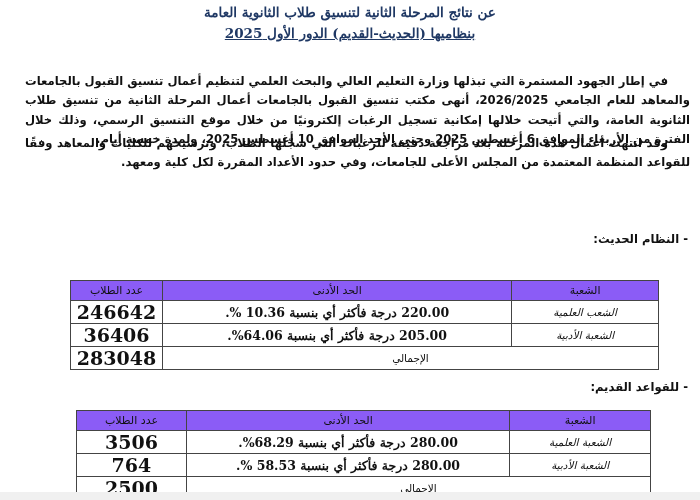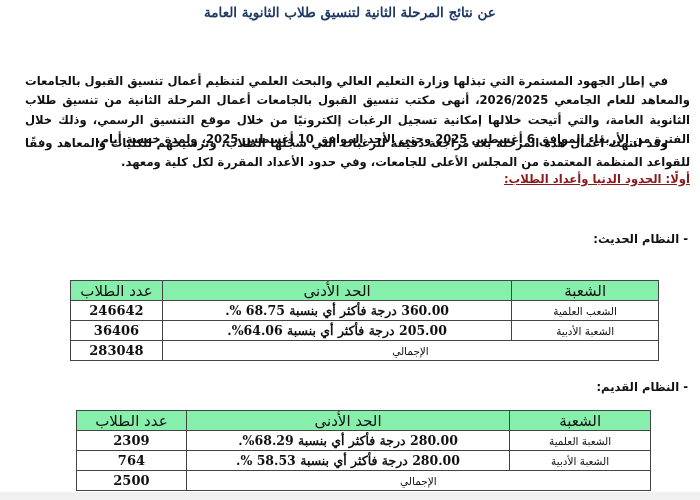--- a/index.html
+++ b/index.html
@@ -29,89 +29,89 @@
   .p3 { top: 194px; text-indent: 22px; }
   .sub { position: absolute; right: 12px; font-size: 11.6px; font-weight: bold; white-space: nowrap; margin-left: 31px; }
   .sub1 { top: 232px; }
   .sub2 { top: 380px; }
   table.results {
     position: absolute; border-collapse: collapse; direction: rtl; font-size: 11px;
   }
   table.results td, table.results th {
     border: 1px solid #444; text-align: center; padding: 0; height: 19px;
   }
-  table.results th { background: #86efac; font-weight: normal; font-size: 15px; }
+  table.results th { background: #8b5cf6; font-weight: normal; font-size: 11px; }
   .t-new { left: 70px; top: 280px; width: 589px; }
   .t-old { left: 76px; top: 410px; width: 575px; }
-  .cell-track { font-size: 10.5px; }
+  .cell-track { font-size: 10.5px; font-style: italic; }
   .cell-min { font-weight: bold; font-family: "DejaVu Serif", "Liberation Serif", serif; font-size: 12.5px; }
-  .cell-count { font-weight: bold; font-family: "DejaVu Serif", "Liberation Serif", serif; font-size: 13px; }
+  .cell-count { font-weight: bold; font-family: "DejaVu Serif", "Liberation Serif", serif; font-size: 19px; }
   .cell-total-label { font-size: 10.5px; }
   .bottom-strip { position: absolute; left: 0; top: 492px; width: 700px; height: 8px; background: #f0f0f0; }
 </style>
 </head>
 <body>
 
 <div class="doc">
   <div class="title t1">عن نتائج المرحلة الثانية لتنسيق طلاب الثانوية العامة</div>
+  <div class="title t2">بنظاميها (الحديث-القديم) الدور الأول 2025</div>
 
   <div class="para p1">في إطار الجهود المستمرة التي تبذلها وزارة التعليم العالي والبحث العلمي لتنظيم أعمال تنسيق القبول بالجامعات والمعاهد للعام الجامعي 2026/2025، أنهى مكتب تنسيق القبول بالجامعات أعمال المرحلة الثانية من تنسيق طلاب الثانوية العامة، والتي أتيحت خلالها إمكانية تسجيل الرغبات إلكترونيًا من خلال موقع التنسيق الرسمي، وذلك خلال الفترة من الأربعاء الموافق 6 أغسطس 2025 وحتى الأحد الموافق 10 أغسطس 2025، ولمدة خمسة أيام.</div>
   <div class="para p2">وقد انتهت أعمال هذه المرحلة بعد مراجعة دقيقة للرغبات التي سجّلها الطلاب، وترشيحهم للكليات والمعاهد وفقًا للقواعد المنظمة المعتمدة من المجلس الأعلى للجامعات، وفي حدود الأعداد المقررة لكل كلية ومعهد.</div>
 
-  <div class="heading">أولًا: الحدود الدنيا وأعداد الطلاب:</div>
 
   <div class="sub sub1">- النظام الحديث:</div>
 
   <table class="results t-new">
     <colgroup>
         <col style="width:147px">
         <col style="width:350px">
         <col style="width:92px">
       </colgroup>
     <tbody>
         <tr>
       <th>الشعبة</th>
       <th>الحد الأدنى</th>
       <th>عدد الطلاب</th>
     </tr>
     <tr>
       <td class="cell-track">الشعب العلمية</td>
-      <td class="cell-min">360.00 درجة فأكثر أي بنسبة 68.75 %.</td>
+      <td class="cell-min">220.00 درجة فأكثر أي بنسبة 10.36 %.</td>
       <td class="cell-count">246642</td>
     </tr>
     <tr>
       <td class="cell-track">الشعبة الأدبية</td>
       <td class="cell-min">205.00 درجة فأكثر أي بنسبة 64.06%.</td>
       <td class="cell-count">36406</td>
     </tr>
     <tr>
       <td colspan="2" class="cell-total-label">الإجمالي</td>
       <td class="cell-count">283048</td>
     </tr>
   </tbody>
     </table>
 
-  <div class="sub sub2">- النظام القديم:</div>
+  <div class="sub sub2">- للقواعد القديم:</div>
 
   <table class="results t-old">
     <colgroup>
         <col style="width:141px">
         <col style="width:324px">
         <col style="width:110px">
       </colgroup>
     <tbody>
         <tr>
       <th>الشعبة</th>
       <th>الحد الأدنى</th>
       <th>عدد الطلاب</th>
     </tr>
     <tr>
       <td class="cell-track">الشعبة العلمية</td>
       <td class="cell-min">280.00 درجة فأكثر أي بنسبة 68.29%.</td>
-      <td class="cell-count">2309</td>
+      <td class="cell-count">3506</td>
     </tr>
     <tr>
       <td class="cell-track">الشعبة الأدبية</td>
       <td class="cell-min">280.00 درجة فأكثر أي بنسبة 58.53 %.</td>
       <td class="cell-count">764</td>
     </tr>
     <tr>
       <td colspan="2" class="cell-total-label">الإجمالي</td>
       <td class="cell-count">2500</td>
     </tr>

